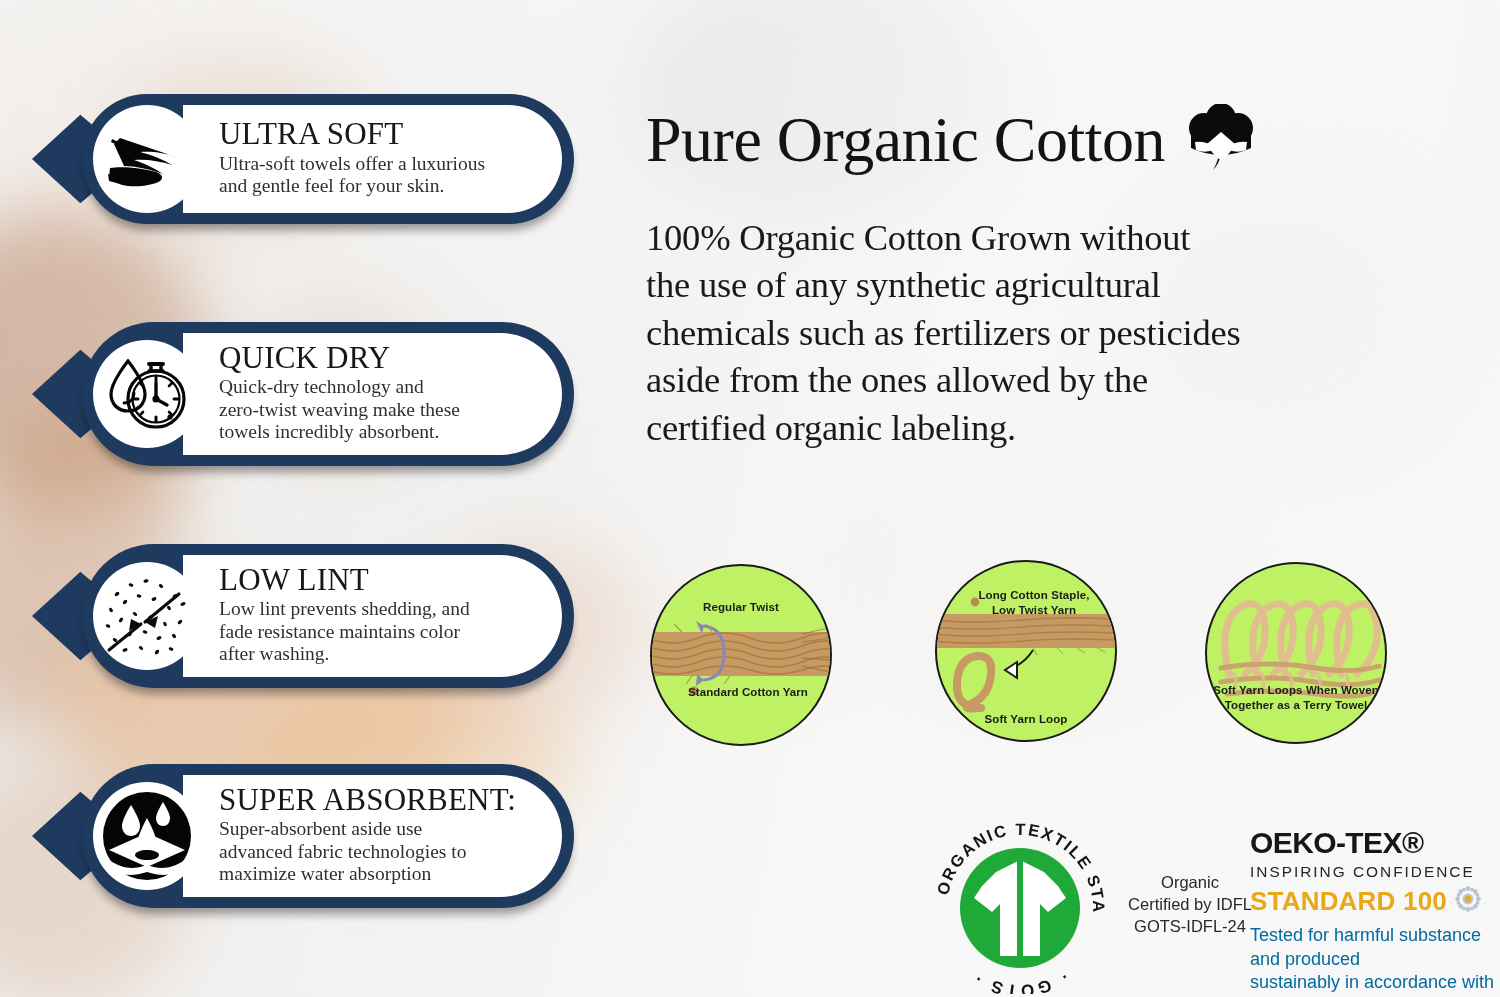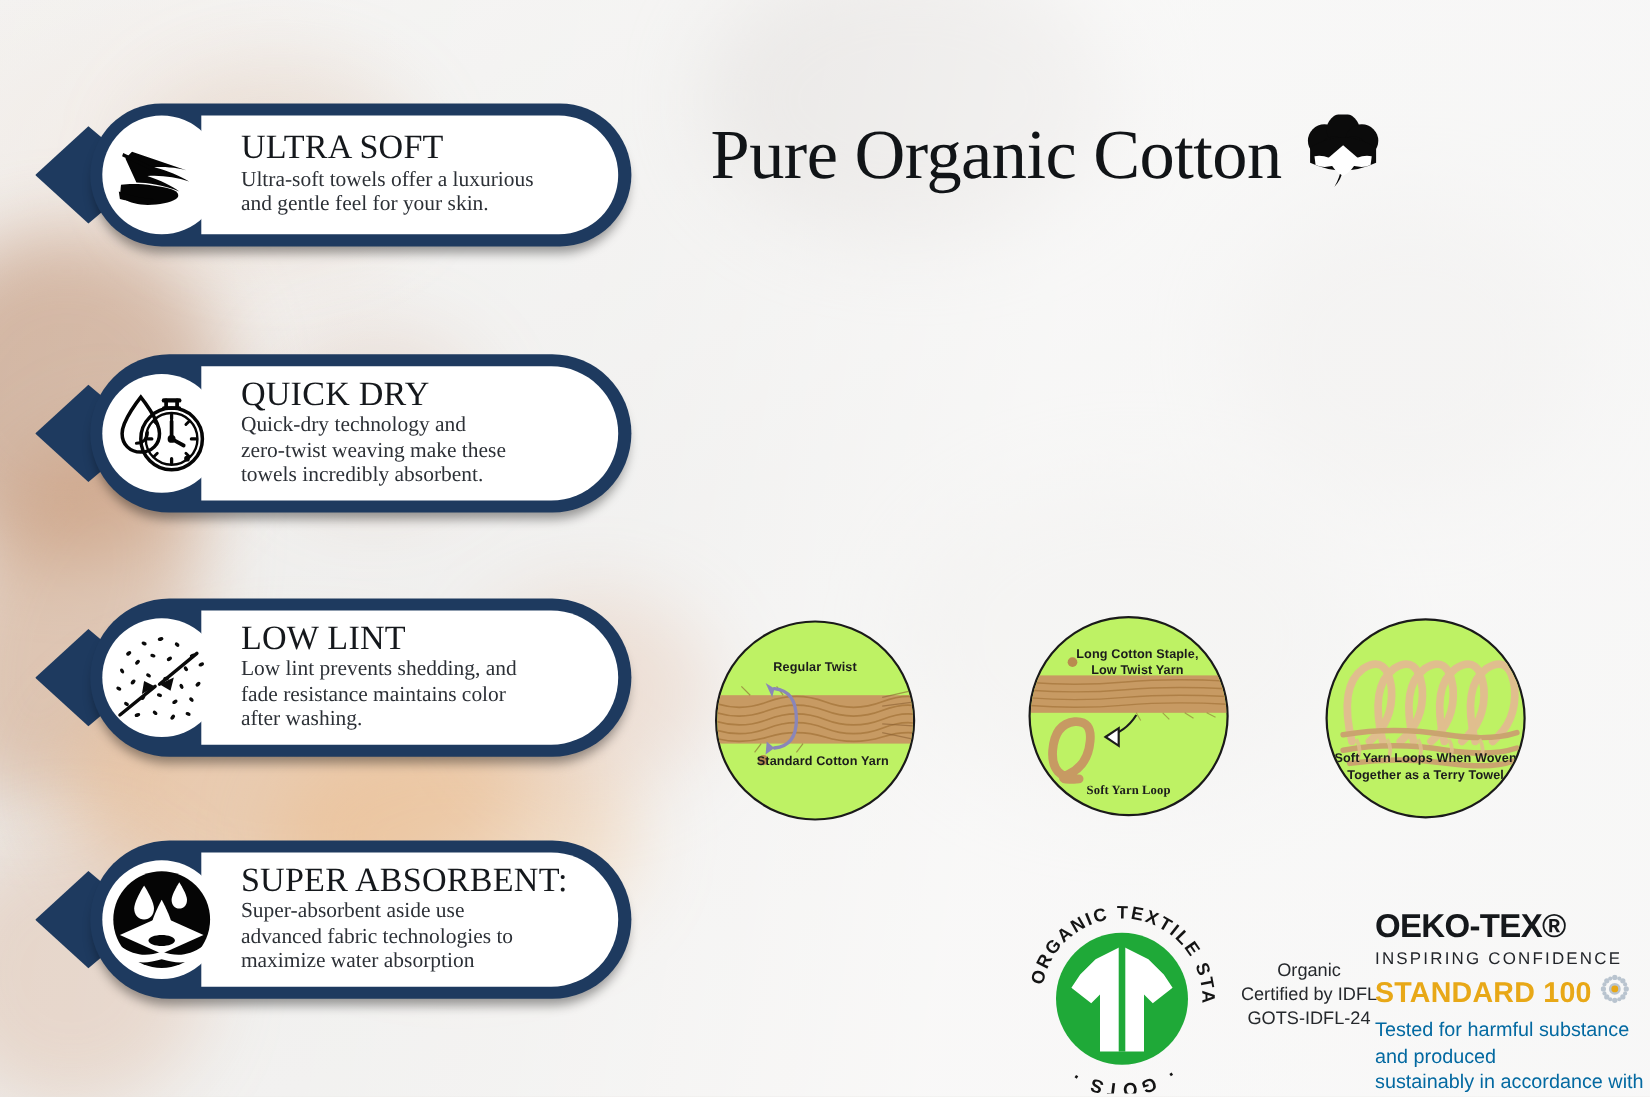--- a/index.html
+++ b/index.html
@@ -344,20 +344,27 @@
             <path d="M8 30 Q38 12 68 30 L68 44 Q38 58 8 44 Z"></path>
             <path d="M38 40 L37 46 Q35 58 30 66 Q36 60 39 48 L40 40 Z"></path>
           </g>
           <path d="M38 28 L52 40 Q46 52 38 56 Q30 52 24 40 Z" fill="#ffffff"></path>
           <path d="M12 38 Q24 36 33 45 Q22 50 13 46 Z" fill="#ffffff"></path>
           <path d="M64 38 Q52 36 43 45 Q54 50 63 46 Z" fill="#ffffff"></path>
         </svg>
       </div>
     </div>
 
+    <div class="body-copy">
+      <div>100% Organic Cotton Grown without</div>
+      <div>the use of any synthetic agricultural</div>
+      <div>chemicals such as fertilizers or pesticides</div>
+      <div>aside from the ones allowed by the</div>
+      <div>certified organic labeling.</div>
+    </div>
 
     <div class="yarn-row">
 
       <div class="yarn y1">
         <svg width="182" height="182" viewBox="0 0 182 182">
           <g>
             <rect x="-6" y="66" width="196" height="44" fill="#c79a63"></rect>
             <g stroke="#a8793f" stroke-width="1.5" fill="none" opacity="0.85">
               <path d="M-6 72 Q20 82 46 72 Q72 62 98 72 Q124 82 150 72 Q176 62 192 72"></path>
               <path d="M-6 80 Q20 90 46 80 Q72 70 98 80 Q124 90 150 80 Q176 70 192 80"></path>
@@ -409,21 +416,21 @@
           </g>
 
           <g stroke="#1c1c1c" stroke-width="2" fill="none">
             <path d="M96 88 Q86 104 68 108"></path>
           </g>
           <path d="M68 108 L80 100 L80 116 Z" fill="#ffffff" stroke="#1c1c1c" stroke-width="2"></path>
           <circle cx="38" cy="40" r="4.4" fill="#b98c4f"></circle>
         </svg>
         <div class="yarn-label" style="top:26px; padding-left:16px;">Long Cotton Staple,</div>
         <div class="yarn-label" style="top:41px; padding-left:16px;">Low Twist Yarn</div>
-        <div class="yarn-label" style="top:150px;font-family:Liberation Serif, serif;">Soft Yarn Loop</div>
+        <div class="yarn-label" style="top:150px;">Soft Yarn Loop</div>
       </div>
 
       <div class="yarn y3">
         <svg width="182" height="182" viewBox="0 0 182 182">
           <g stroke="#e0be8e" stroke-width="7" fill="none" stroke-linecap="round">
             <path d="M22 110 Q10 60 32 44 Q54 30 58 62 Q60 92 38 110"></path>
             <path d="M50 110 Q38 60 60 44 Q82 30 86 62 Q88 92 66 110"></path>
             <path d="M78 110 Q66 60 88 44 Q110 30 114 62 Q116 92 94 110"></path>
             <path d="M106 110 Q94 60 116 44 Q138 30 142 62 Q144 92 122 110"></path>
             <path d="M134 110 Q122 60 144 44 Q166 30 170 62 Q172 92 150 110"></path>

